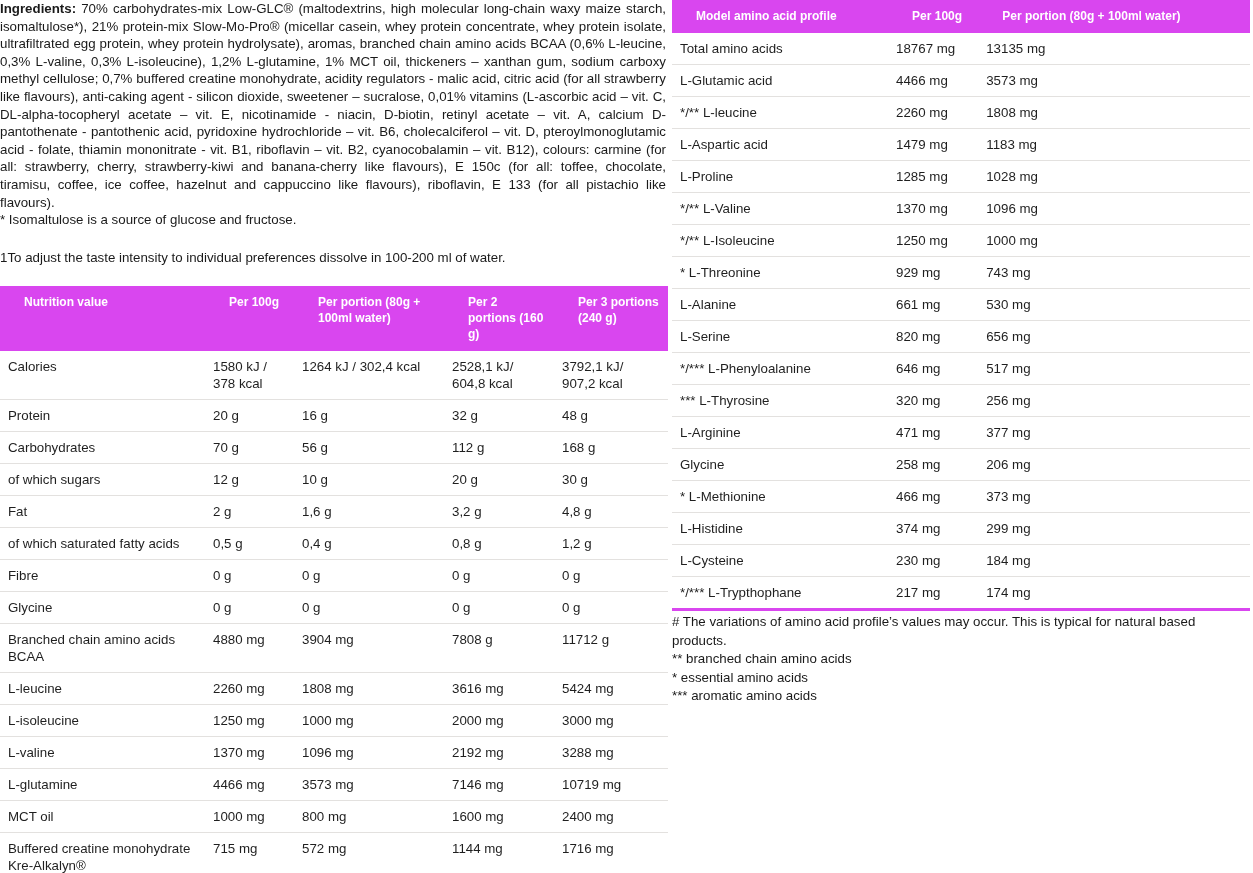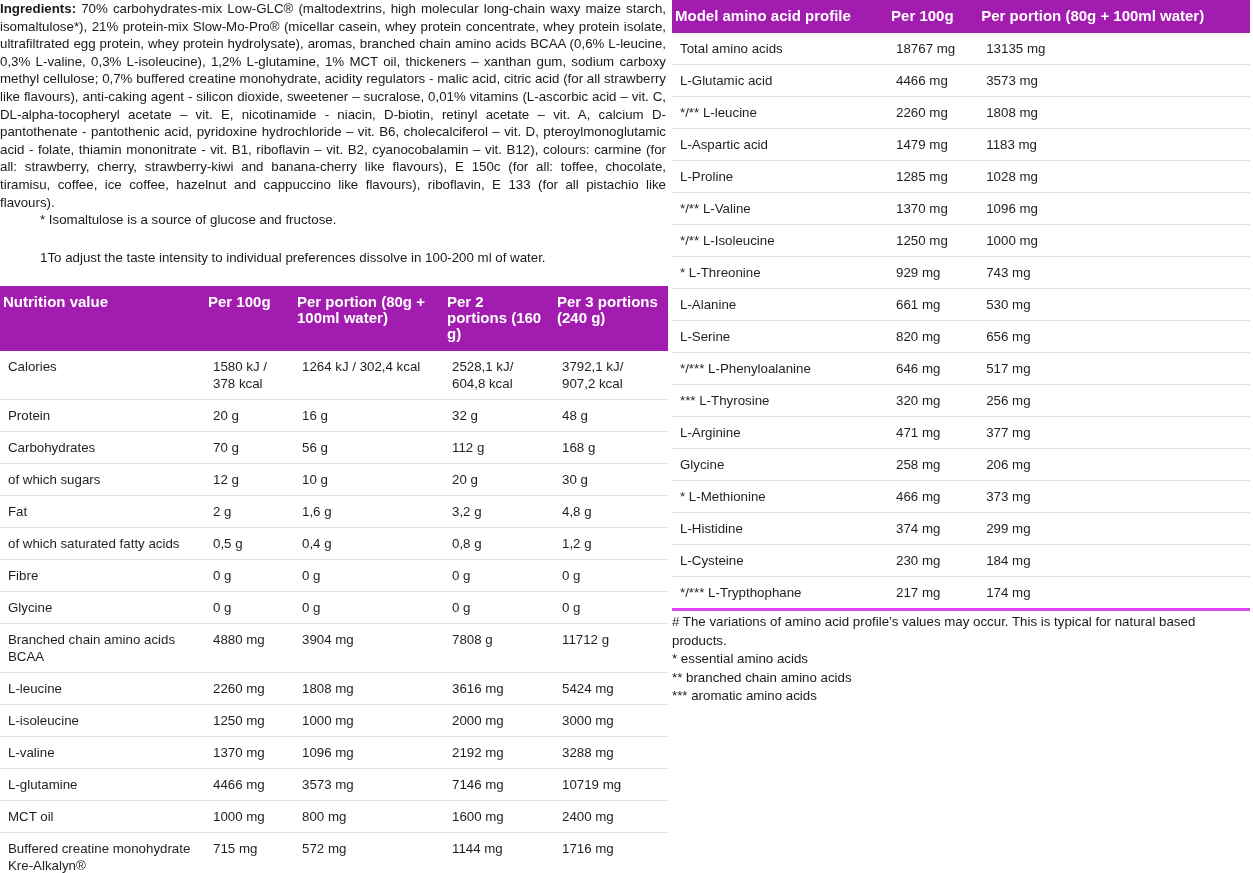--- a/index.html
+++ b/index.html
@@ -40,39 +40,38 @@
     font-size: 13.3px;
     margin: 0;
     padding: 0 2px 0 0;
   }
   .ingredients b { font-weight: bold; }
 
   .note-line {
     line-height: 17.6px;
     font-size: 13.3px;
     margin: 0;
-    padding-left: 40px;
   }
   .spacer-20 { height: 20px; }
 
   
   table.nutri {
     border-collapse: collapse;
     width: 100%;
     font-size: 13.3px;
   }
   table.nutri thead th {
-    background: #a21caf;
+    background: #d946ef;
     color: #ffffff;
     font-weight: bold;
     text-align: left;
     vertical-align: top;
-    padding: 8px 8px 9px 3px;
+    padding: 8px 8px 9px 24px;
     line-height: 16px;
-    font-size: 15px;
+    font-size: 12px;
   }
   table.nutri tbody td {
     border-bottom: 1px solid #e3e1df;
     padding: 7px 8px 7px 8px;
     vertical-align: top;
     line-height: 17px;
     color: #1f1f1f;
   }
   table.nutri tbody tr:last-child td {
     border-bottom: 3px solid #d946ef;
@@ -346,19 +345,19 @@
         <tr>
           <td>*/*** L-Trypthophane</td>
           <td>217 mg</td>
           <td>174 mg</td>
         </tr>
       </tbody>
     </table>
 
     <div class="footnotes">
       <div class="fn"># The variations of amino acid profile’s values may occur. This is typical for natural based products.</div>
+      <div class="fn">** branched chain amino acids</div>
       <div class="fn">* essential amino acids</div>
-      <div class="fn">** branched chain amino acids</div>
       <div class="fn">*** aromatic amino acids</div>
     </div>
   </div>
 
 </div>
 
 </body></html>

